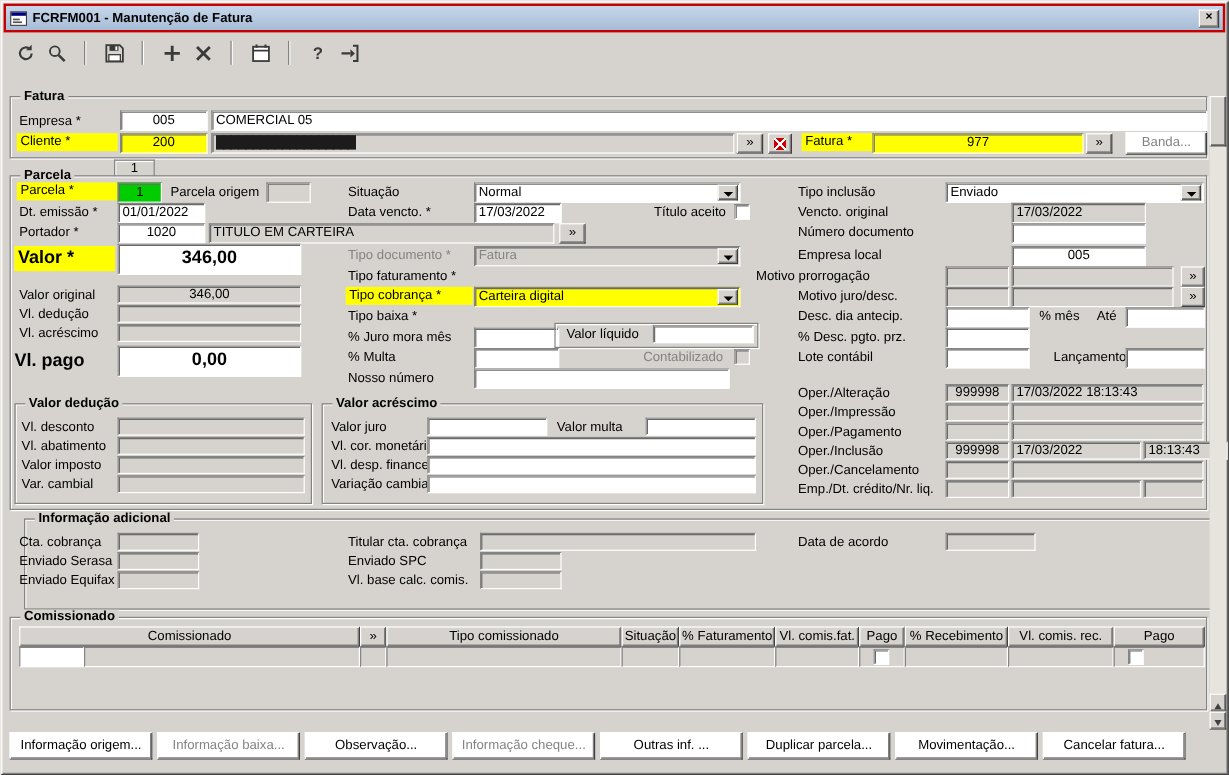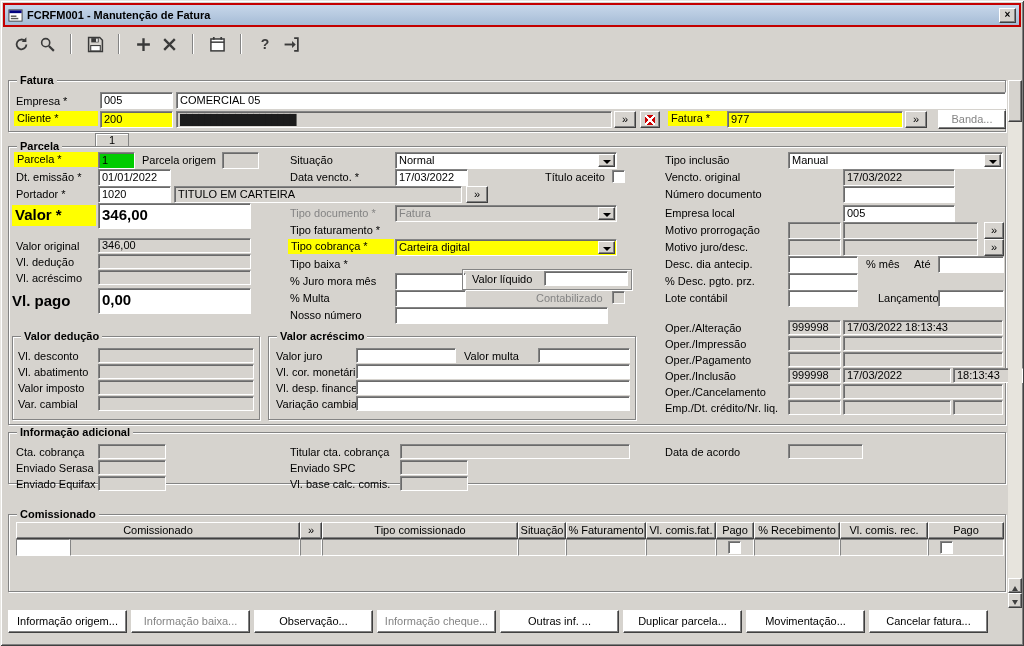--- a/index.html
+++ b/index.html
@@ -21,21 +21,21 @@
 .lbl{position:absolute;white-space:nowrap;line-height:13px}
 .dim{color:#848484}
 .ylbl{background:#ffff00;padding:1px 3px}
 .big{font-size:15px;font-weight:700;line-height:17px}
 .fld{position:absolute;height:17px;background:#fff;border:1px solid;border-color:#848484 #fff #fff #848484;
  box-shadow:inset 1px 1px 0 #6a6a6a;padding:0 3px;line-height:14px;overflow:hidden;white-space:nowrap}
 .h15{height:15px;line-height:12px}
 .gray{background:#d6d3ce}
 .yellow{background:#ffff00}
 .green{background:#00cc00}
-.num{text-align:left}
+.num{text-align:center}
 .bigfld{height:26px;font-size:15px;font-weight:700;line-height:22px}
 .mask{color:#1c1c1c;letter-spacing:-1px;font-size:10px;line-height:15px}
 .combo{padding-right:20px}
 .dd{position:absolute;right:1px;top:1px;bottom:1px;width:17px;background:#d6d3ce;border:1px solid;
  border-color:#fff #404040 #404040 #fff;box-shadow:inset -1px -1px 0 #808080}
 .dd::after{content:"";position:absolute;left:4px;top:5px;border:4px solid transparent;border-top:4px solid #000}
 .sbtn{position:absolute;height:17px;background:#d6d3ce;border:1px solid;border-color:#fff #404040 #404040 #fff;
  box-shadow:inset -1px -1px 0 #808080;text-align:center;line-height:14px;font-size:11px}
 .btn{position:absolute;height:23px;background:#ffffff;border:1px solid;border-color:#fff #404040 #404040 #fff;
  box-shadow:inset -1px -1px 0 #808080;text-align:center;line-height:20px;font-size:11px;overflow:hidden;white-space:nowrap}
@@ -154,21 +154,21 @@
       <span class="leg">Parcela</span>
     </div>
 
   <span class="lbl ylbl" style="left:14px;top:152px;width:84px">Parcela *</span>
   <div class="fld green num" style="left:98px;top:152px;width:37px">1</div>
   <span class="lbl" style="left:142px;top:154px">Parcela origem</span>
   <div class="fld gray" style="left:222px;top:152px;width:37px"></div>
   <span class="lbl" style="left:290px;top:154px">Situação</span>
   <div class="fld combo" style="left:395px;top:152px;width:222px"><span>Normal</span><span class="dd"></span></div>
   <span class="lbl" style="left:665px;top:154px">Tipo inclusão</span>
-  <div class="fld combo" style="left:788px;top:152px;width:215px"><span>Manual</span><span class="dd"></span></div>
+  <div class="fld combo" style="left:788px;top:152px;width:215px"><span>Enviado</span><span class="dd"></span></div>
 
   <span class="lbl" style="left:16px;top:171px">Dt. emissão *</span>
   <div class="fld" style="left:98px;top:169px;width:73px">01/01/2022</div>
   <span class="lbl" style="left:290px;top:171px">Data vencto. *</span>
   <div class="fld" style="left:395px;top:169px;width:73px">17/03/2022</div>
   <span class="lbl" style="left:545px;top:171px">Título aceito</span>
   <span class="chk" style="left:612px;top:170px"></span>
   <span class="lbl" style="left:665px;top:171px">Vencto. original</span>
   <div class="fld gray" style="left:843px;top:169px;width:112px">17/03/2022</div>
 
@@ -180,21 +180,21 @@
   <div class="fld" style="left:843px;top:186px;width:112px"></div>
 
   <span class="lbl ylbl big" style="left:12px;top:205px;width:84px;height:21px">Valor *</span>
   <div class="fld bigfld num" style="left:98px;top:203px;width:153px">346,00</div>
   <span class="lbl dim" style="left:290px;top:207px">Tipo documento *</span>
   <div class="fld combo gray dim" style="left:395px;top:205px;width:222px"><span>Fatura</span><span class="dd"></span></div>
   <span class="lbl" style="left:665px;top:207px">Empresa local</span>
   <div class="fld num" style="left:843px;top:205px;width:112px">005</div>
 
   <span class="lbl" style="left:290px;top:224px">Tipo faturamento *</span>
-  <span class="lbl" style="left:665px;top:224px">Motivo prorrogação</span>
+  <span class="lbl" style="left:630px;top:224px">Motivo prorrogação</span>
   <div class="fld gray" style="left:788px;top:222px;width:53px"></div>
   <div class="fld gray" style="left:843px;top:222px;width:135px"></div>
   <div class="sbtn" style="left:984px;top:222px;width:20px">»</div>
 
   <span class="lbl ylbl" style="left:288px;top:239px;width:106px">Tipo cobrança *</span>
   <div class="fld combo yellow" style="left:395px;top:239px;width:222px"><span>Carteira digital</span><span class="dd"></span></div>
   <span class="lbl" style="left:665px;top:241px">Motivo juro/desc.</span>
   <div class="fld gray" style="left:788px;top:239px;width:53px"></div>
   <div class="fld gray" style="left:843px;top:239px;width:135px"></div>
   <div class="sbtn" style="left:984px;top:239px;width:20px">»</div>
@@ -275,21 +275,21 @@
   <div class="fld h15" style="left:356px;top:348px;width:100px"></div>
   <span class="lbl" style="left:464px;top:350px">Valor multa</span>
   <div class="fld h15" style="left:538px;top:348px;width:92px"></div>
   <span class="lbl" style="left:276px;top:366px">Vl. cor. monetária</span>
   <div class="fld h15" style="left:356px;top:364px;width:274px"></div>
   <span class="lbl" style="left:276px;top:382px">Vl. desp. financeira</span>
   <div class="fld h15" style="left:356px;top:380px;width:274px"></div>
   <span class="lbl" style="left:276px;top:398px">Variação cambial</span>
   <div class="fld h15" style="left:356px;top:396px;width:274px"></div>
 
-  <div class="gb" style="left:8px;top:432px;width:998px;height:52px">
+  <div class="gb" style="left:20px;top:432px;width:998px;height:76px">
       <span class="leg">Informação adicional</span>
     </div>
   <span class="lbl" style="left:16px;top:446px">Cta. cobrança</span>
   <div class="fld gray h15" style="left:98px;top:444px;width:68px"></div>
   <span class="lbl" style="left:16px;top:462px">Enviado Serasa</span>
   <div class="fld gray h15" style="left:98px;top:460px;width:68px"></div>
   <span class="lbl" style="left:16px;top:478px">Enviado Equifax</span>
   <div class="fld gray h15" style="left:98px;top:476px;width:68px"></div>
   <span class="lbl" style="left:290px;top:446px">Titular cta. cobrança</span>
   <div class="fld gray h15" style="left:400px;top:444px;width:230px"></div>

